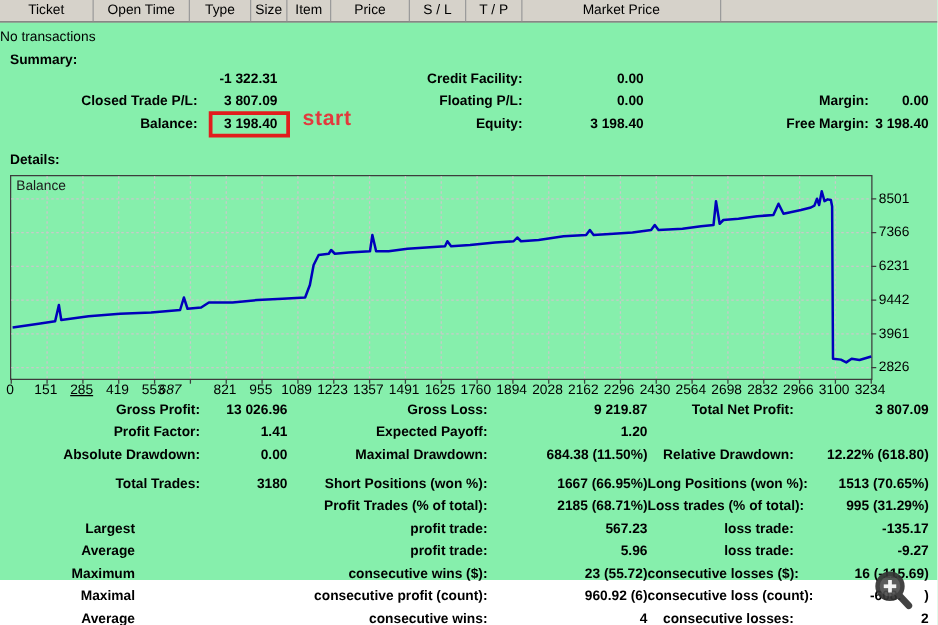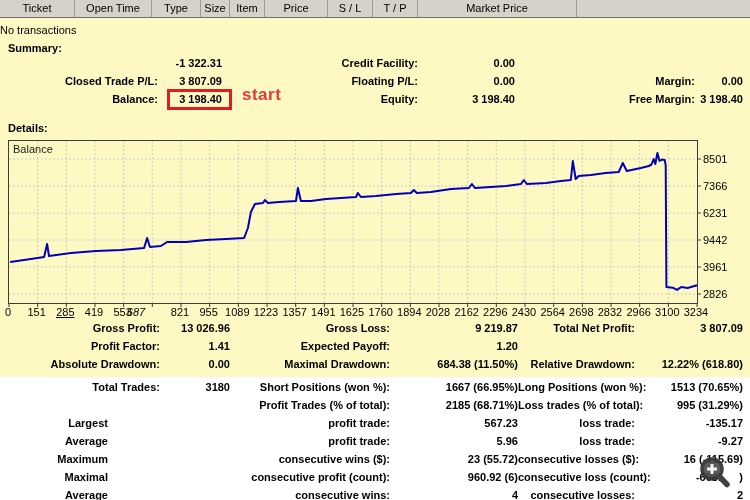--- a/index.html
+++ b/index.html
@@ -1,18 +1,18 @@
 <!DOCTYPE html>
 <html><head>
 <meta charset="utf-8">
 <style>
   * { margin:0; padding:0; box-sizing:border-box; }
   html,body { width:750px; height:500px; overflow:hidden; background:#fff;
               font-family:"Liberation Sans", sans-serif; color:#000; }
-  #stage { position:relative; width:750px; height:377px; background:#fef9c3; }
+  #stage { position:relative; width:750px; height:464px; background:#86efac; }
 
   
   #hdr { position:absolute; left:0; top:0; width:750px; height:18px;
          background:#d6d2ca; border-bottom:1px solid #6e6e6e; display:flex; }
   .hcell { height:17px; line-height:17px; text-align:center; font-size:11px;
            border-right:1px solid #9b9b9b; white-space:nowrap; overflow:hidden; }
   .hcell:last-child { border-right:none; }
   #notx { position:absolute; left:0; top:24px; width:750px; text-align:left;
           font-size:11px; }
 

